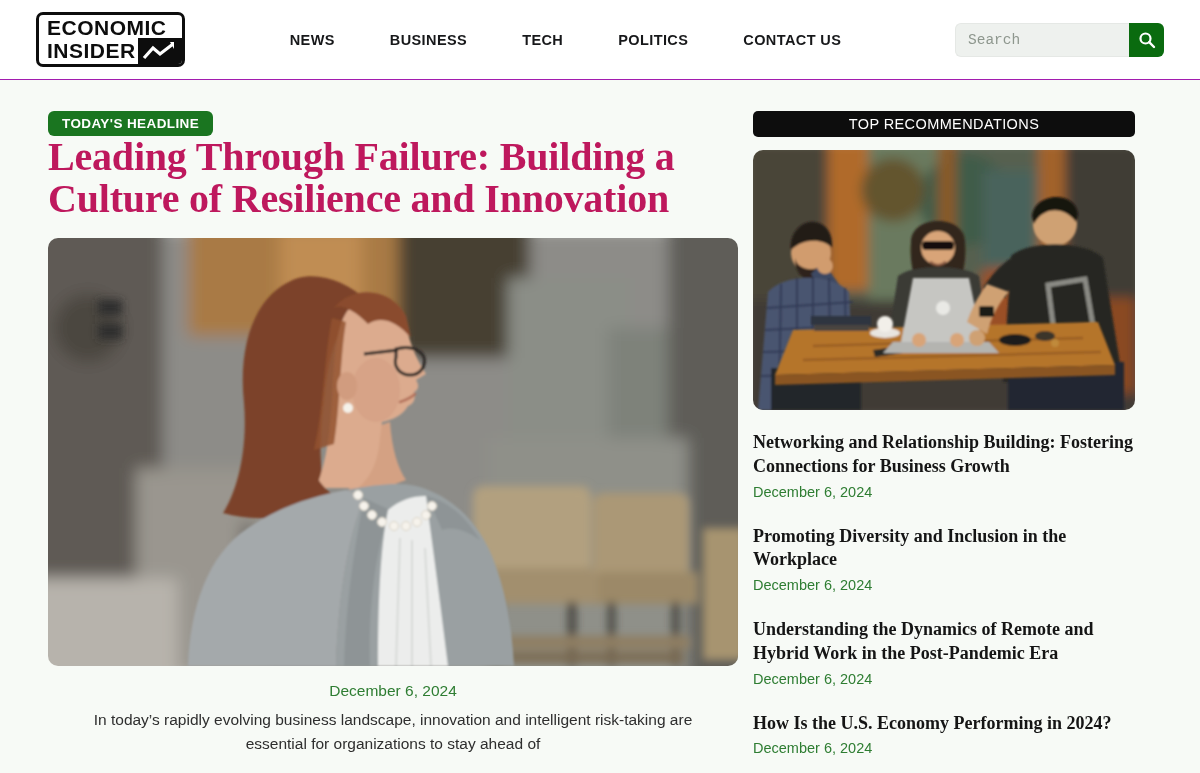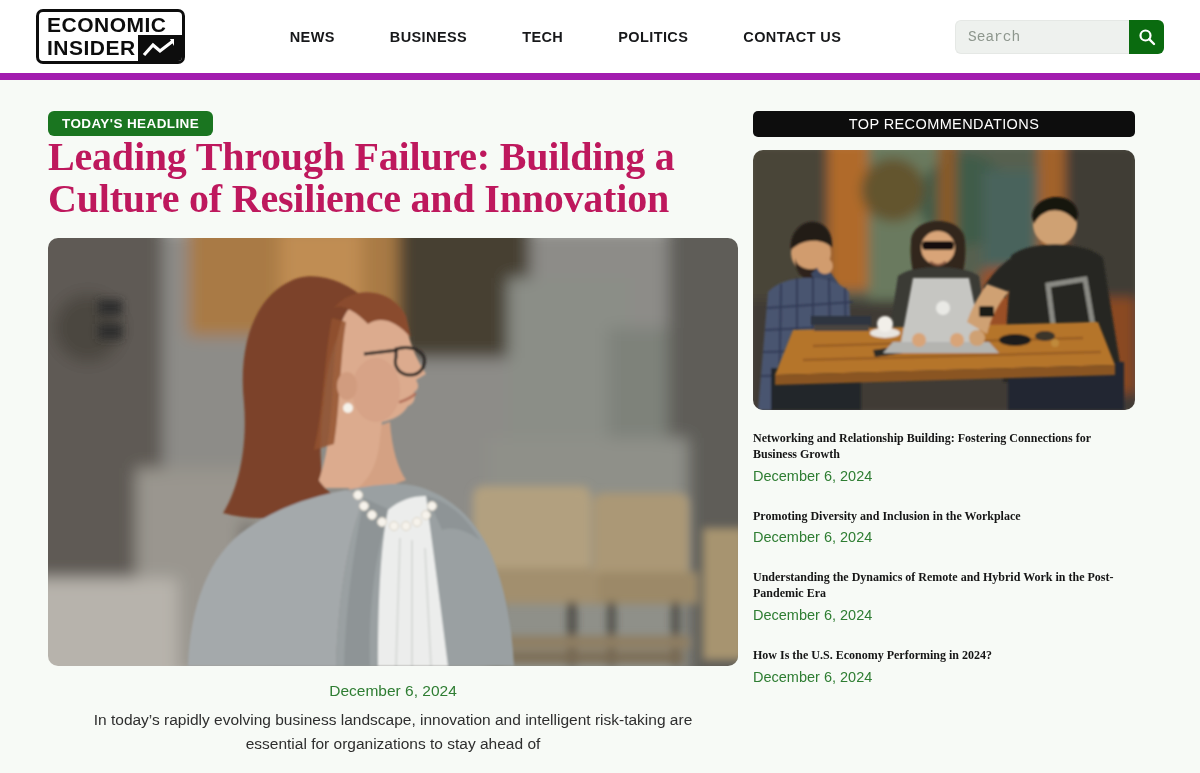--- a/index.html
+++ b/index.html
@@ -5,21 +5,21 @@
   * { margin:0; padding:0; box-sizing:border-box; }
   html,body { width:1200px; height:773px; overflow:hidden; }
   body {
     font-family:"Liberation Sans", sans-serif;
     background:#f7faf6;
     color:#1c1c1c;
   }
 
   
   .header {
-    height:80px; background:#ffffff; border-bottom:7px solid #a21caf;
+    height:80px; background:#ffffff; border-bottom:1px solid #a21caf;
     display:flex; align-items:center; padding:0 36px;
   }
   .logo {
     display:inline-flex; flex-direction:column;
     border:3px solid #0d0d0d; border-radius:7px;
     padding:3px 8px 3px 8px; position:relative; background:#fff;
     cursor:pointer;
   }
   .logo .l1, .logo .l2 {
     font-weight:800; font-size:21px; line-height:0.92; letter-spacing:0.5px;
@@ -86,21 +86,21 @@
     padding:5px 0; border-radius:5px;
   }
   .side-img {
     margin-top:13px; width:382px; height:260px; border-radius:10px;
     overflow:hidden; display:block; cursor:pointer;
   }
   .rec-list { margin-top:21px; }
   .rec-item { margin-bottom:25px; }
   .rec-title {
     font-family:"Liberation Serif", serif; font-weight:700;
-    font-size:12px; line-height:1.32; color:#151515; cursor:pointer;
+    font-size:18px; line-height:1.32; color:#151515; cursor:pointer;
   }
   .rec-date { margin-top:5px; color:#2e7d32; font-size:14.5px; }
 </style>
 </head>
 <body>
 
 <div class="header">
   <div class="logo">
     <span class="l1">ECONOMIC</span>
     <span class="row2">

